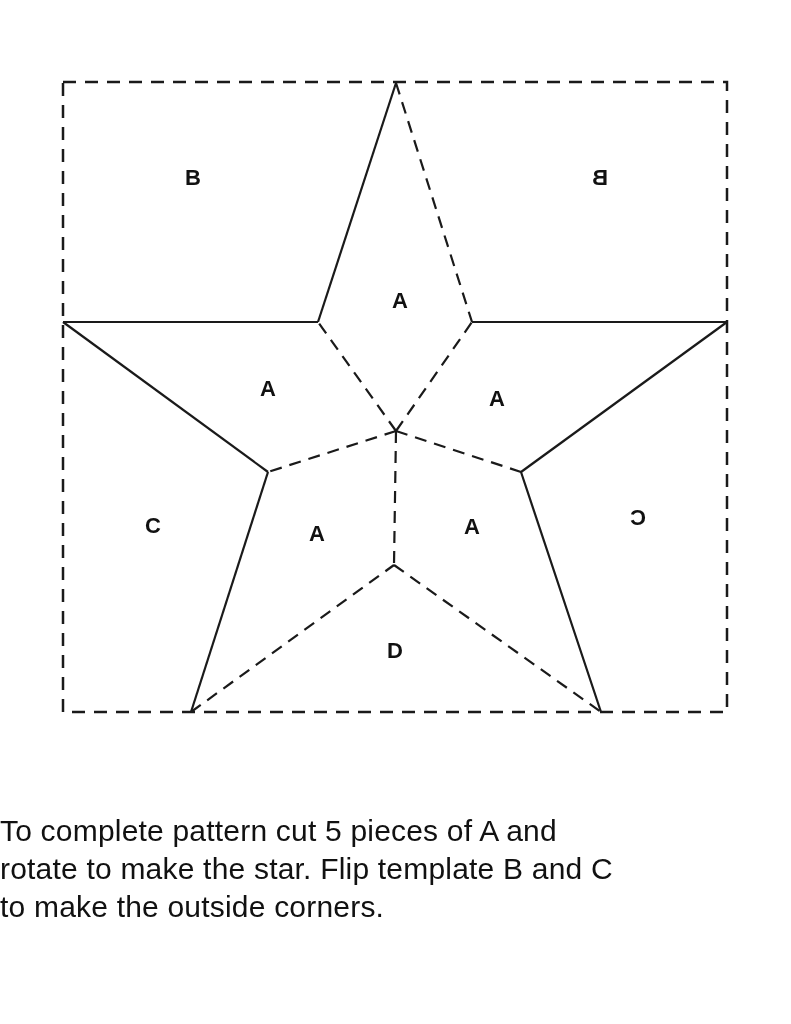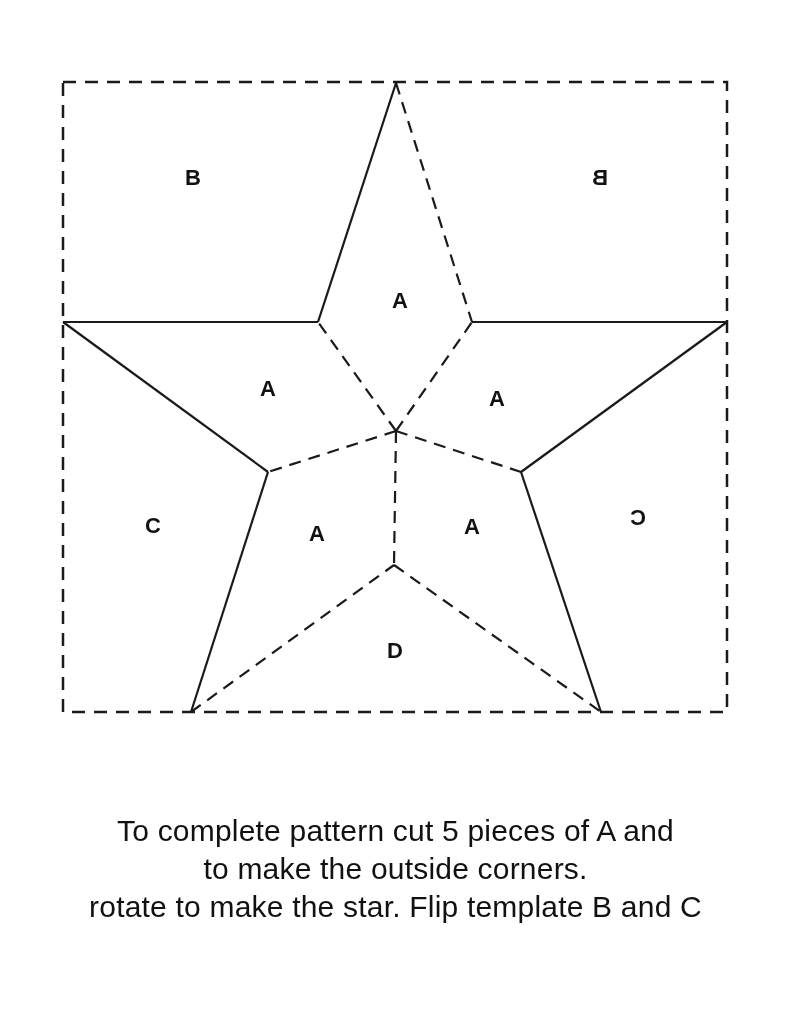--- a/index.html
+++ b/index.html
@@ -24,21 +24,21 @@
     font-family: "Liberation Sans", sans-serif;
     font-weight: bold;
     font-size: 22px;
     fill: #111111;
   }
   .caption {
     position: absolute;
     left: 0;
     top: 812px;
     width: 791px;
-    text-align: center;
+    text-align: left;
     font-size: 30px;
     line-height: 38px;
     color: #111111;
     letter-spacing: 0.2px;
   }
   .caption .caption-line {
     white-space: nowrap;
   }
 </style>
 </head>
@@ -75,17 +75,17 @@
     <text class="piece-label" x="497" y="398" text-anchor="middle" dominant-baseline="central">A</text>
     <text class="piece-label" x="153" y="525" text-anchor="middle" dominant-baseline="central">C</text>
     <text class="piece-label" x="317" y="533" text-anchor="middle" dominant-baseline="central">A</text>
     <text class="piece-label" x="472" y="526" text-anchor="middle" dominant-baseline="central">A</text>
     <text class="piece-label" transform="translate(638 517) scale(-1 1)" text-anchor="middle" dominant-baseline="central">C</text>
     <text class="piece-label" x="395" y="650" text-anchor="middle" dominant-baseline="central">D</text>
   </svg>
 
   <div class="caption">
     <div class="caption-line">To complete pattern cut 5 pieces of A and</div>
+    <div class="caption-line">rotate to make the star. Flip template B and C</div>
     <div class="caption-line">to make the outside corners.</div>
-    <div class="caption-line">rotate to make the star. Flip template B and C</div>
   </div>
 
 </div>
 
 </body></html>

